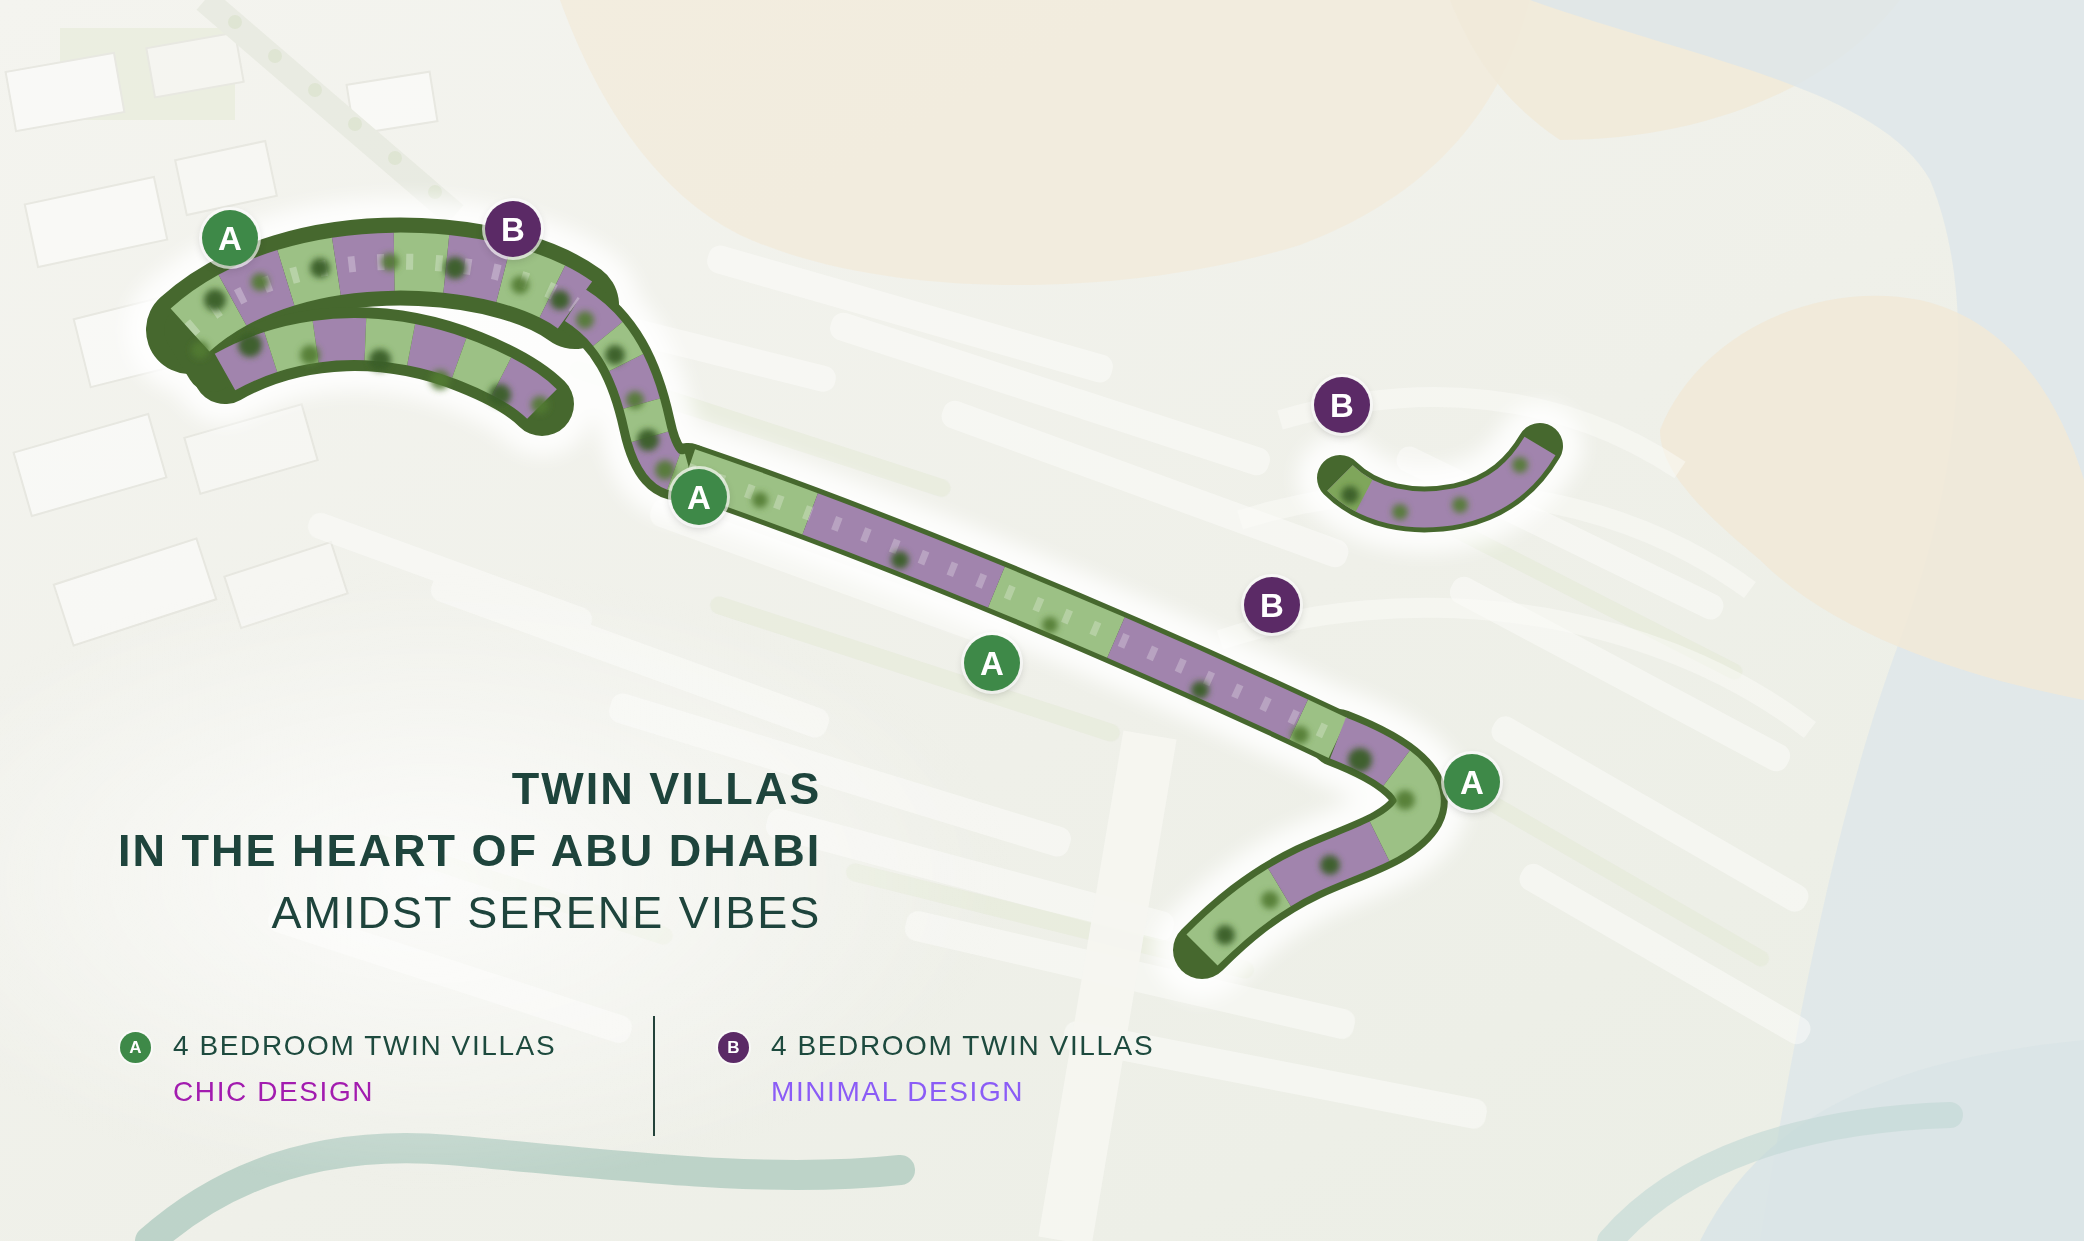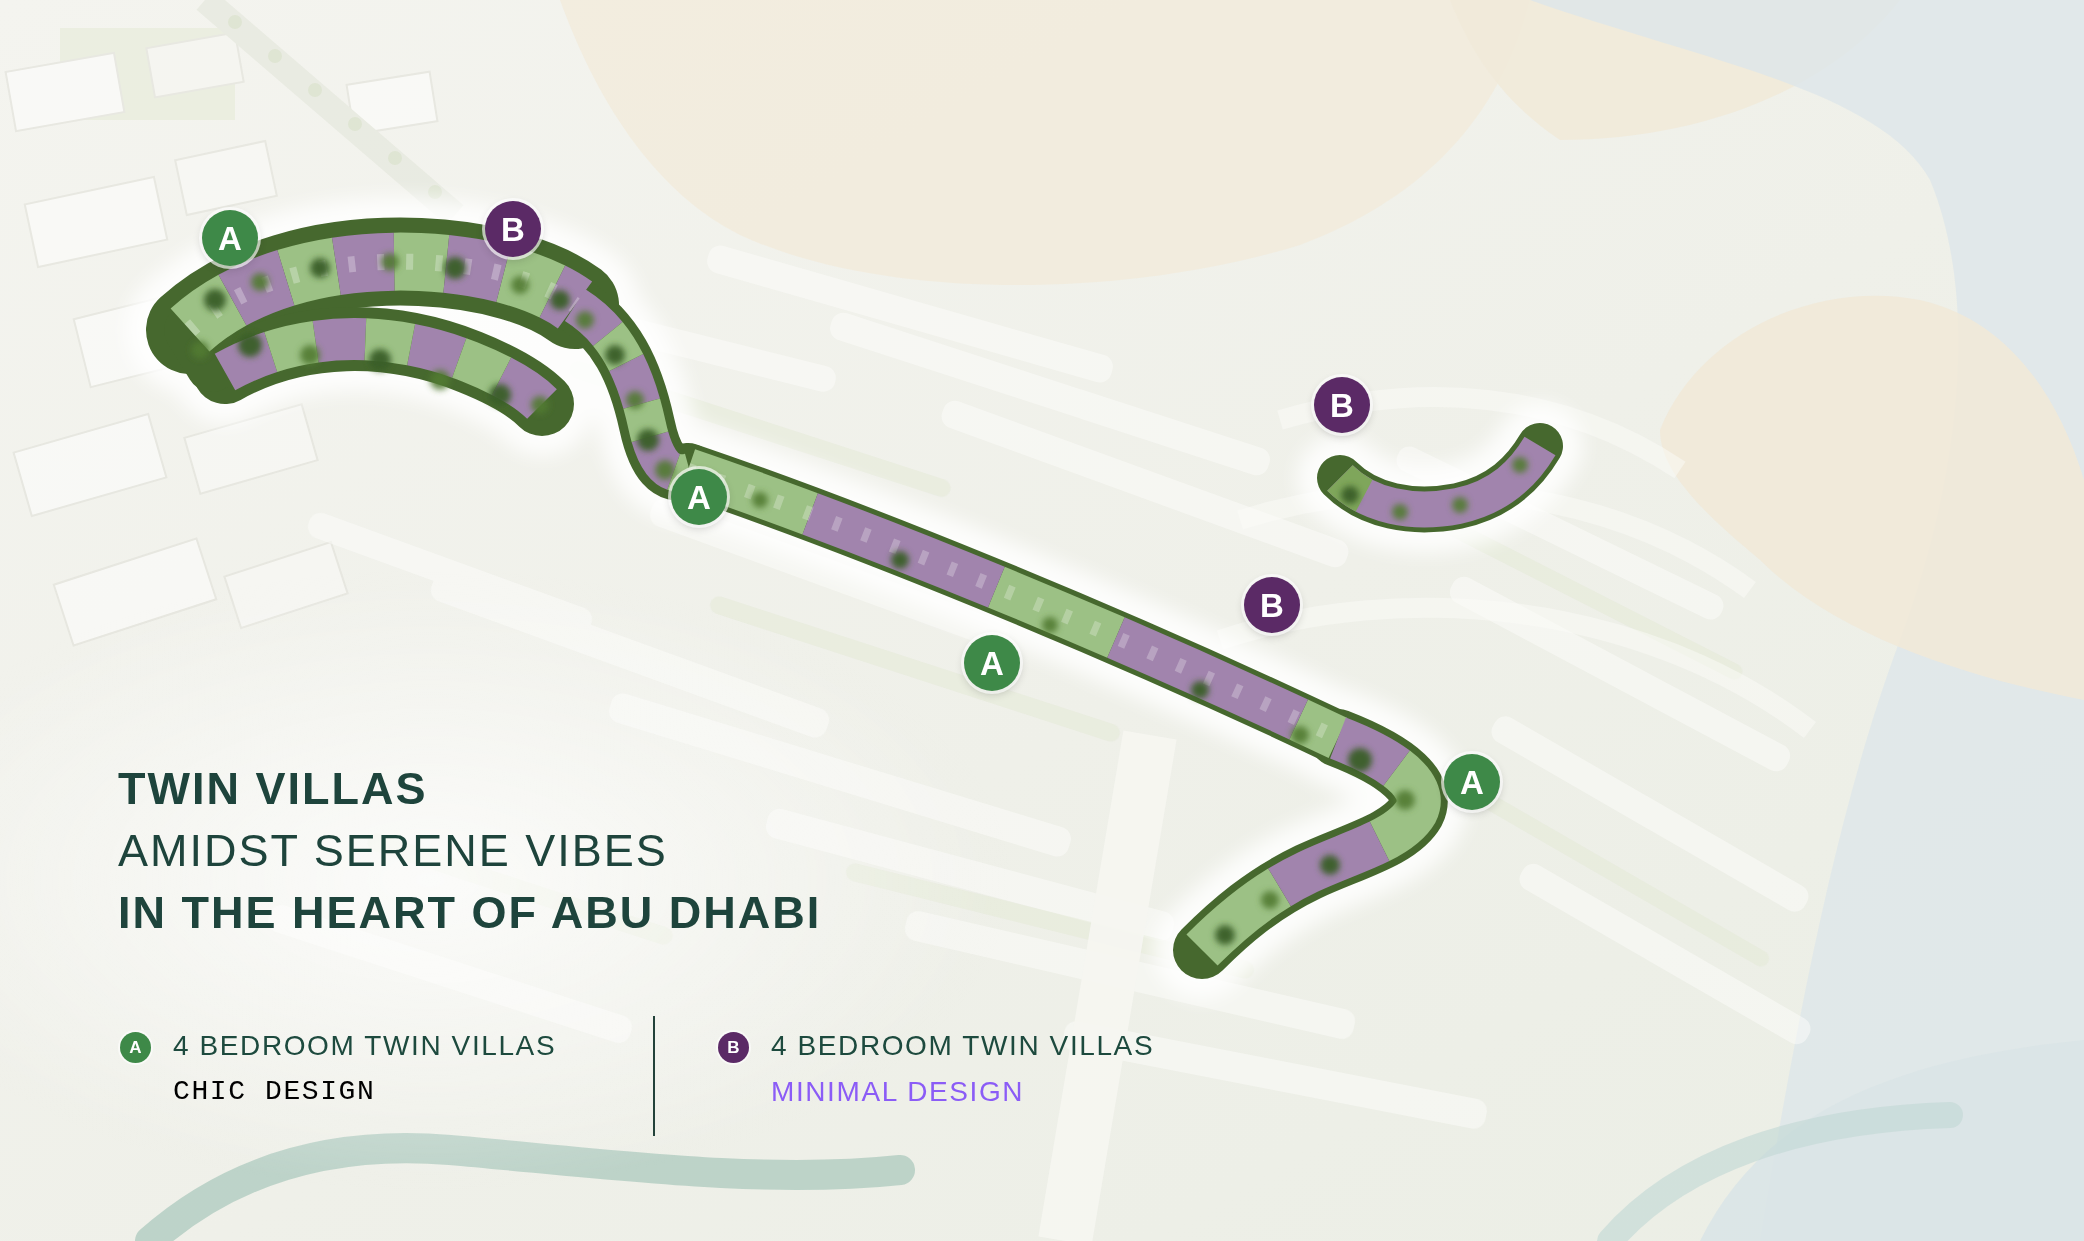--- a/index.html
+++ b/index.html
@@ -9,21 +9,21 @@
   #bg-svg{position:absolute;left:0;top:0;width:100%;height:100%;display:block;}
 
   
   #marker-layer{position:absolute;left:0;top:0;width:100%;height:100%;pointer-events:none;}
   .map-marker{position:absolute;width:56px;height:56px;border-radius:50%;
       display:flex;align-items:center;justify-content:center;
       color:#ffffff;font-size:33px;font-weight:700;line-height:1;
       box-shadow:0 0 0 3px rgba(255,255,255,.65), 0 3px 8px rgba(40,40,40,.25);}
 
   
-  .hero{position:absolute;left:118px;top:758px;}
+  .hero{position:absolute;left:118px;top:758px;text-align:right;}
   .hero .l{letter-spacing:2px;line-height:62px;white-space:nowrap;}
   .hero .l1{font-size:45px;font-weight:600;}
   .hero .l2{font-size:45px;font-weight:400;}
   .hero .l3{font-size:45px;font-weight:700;}
 
   
   .legend{position:absolute;left:0;top:1016px;width:100%;height:140px;}
   .legend-item{position:absolute;display:flex;align-items:flex-start;}
   .legend-item.a{left:120px;top:14px;}
   .legend-item.b{left:718px;top:14px;}
@@ -219,30 +219,30 @@
       <div class="map-marker" style="left: 485px; top: 201px; background: rgb(91, 42, 102);">B</div>
       <div class="map-marker" style="left: 671px; top: 469px; background: rgb(62, 137, 72);">A</div>
       <div class="map-marker" style="left: 1314px; top: 377px; background: rgb(91, 42, 102);">B</div>
       <div class="map-marker" style="left: 1244px; top: 577px; background: rgb(91, 42, 102);">B</div>
       <div class="map-marker" style="left: 964px; top: 635px; background: rgb(62, 137, 72);">A</div>
       <div class="map-marker" style="left: 1444px; top: 754px; background: rgb(62, 137, 72);">A</div>
     </div>
 
   <div class="hero" style="color: rgb(30, 68, 60);">
     <div class="l l1">TWIN VILLAS</div>
+    <div class="l l3">IN THE HEART OF ABU DHABI</div>
     <div class="l l2">AMIDST SERENE VIBES</div>
-    <div class="l l3">IN THE HEART OF ABU DHABI</div>
   </div>
 
   <div class="legend">
     <div class="legend-item a">
       <div class="legend-badge" id="badge-a" style="background: rgb(62, 137, 72);">A</div>
       <div class="legend-text">
         <div class="legend-line1" style="color: rgb(29, 74, 62);">4 BEDROOM TWIN VILLAS</div>
-        <div class="legend-line2" style="color: #000000; font-family: Liberation Mono, monospace;">CHIC DESIGN</div>
+        <div class="legend-line2" style="color: #a21caf;">CHIC DESIGN</div>
       </div>
     </div>
     <div class="legend-divider"></div>
     <div class="legend-item b">
       <div class="legend-badge" id="badge-b" style="background: rgb(91, 42, 102);">B</div>
       <div class="legend-text">
         <div class="legend-line1" style="color: rgb(29, 74, 62);">4 BEDROOM TWIN VILLAS</div>
         <div class="legend-line2" style="color: #8b5cf6;">MINIMAL DESIGN</div>
       </div>
     </div>

